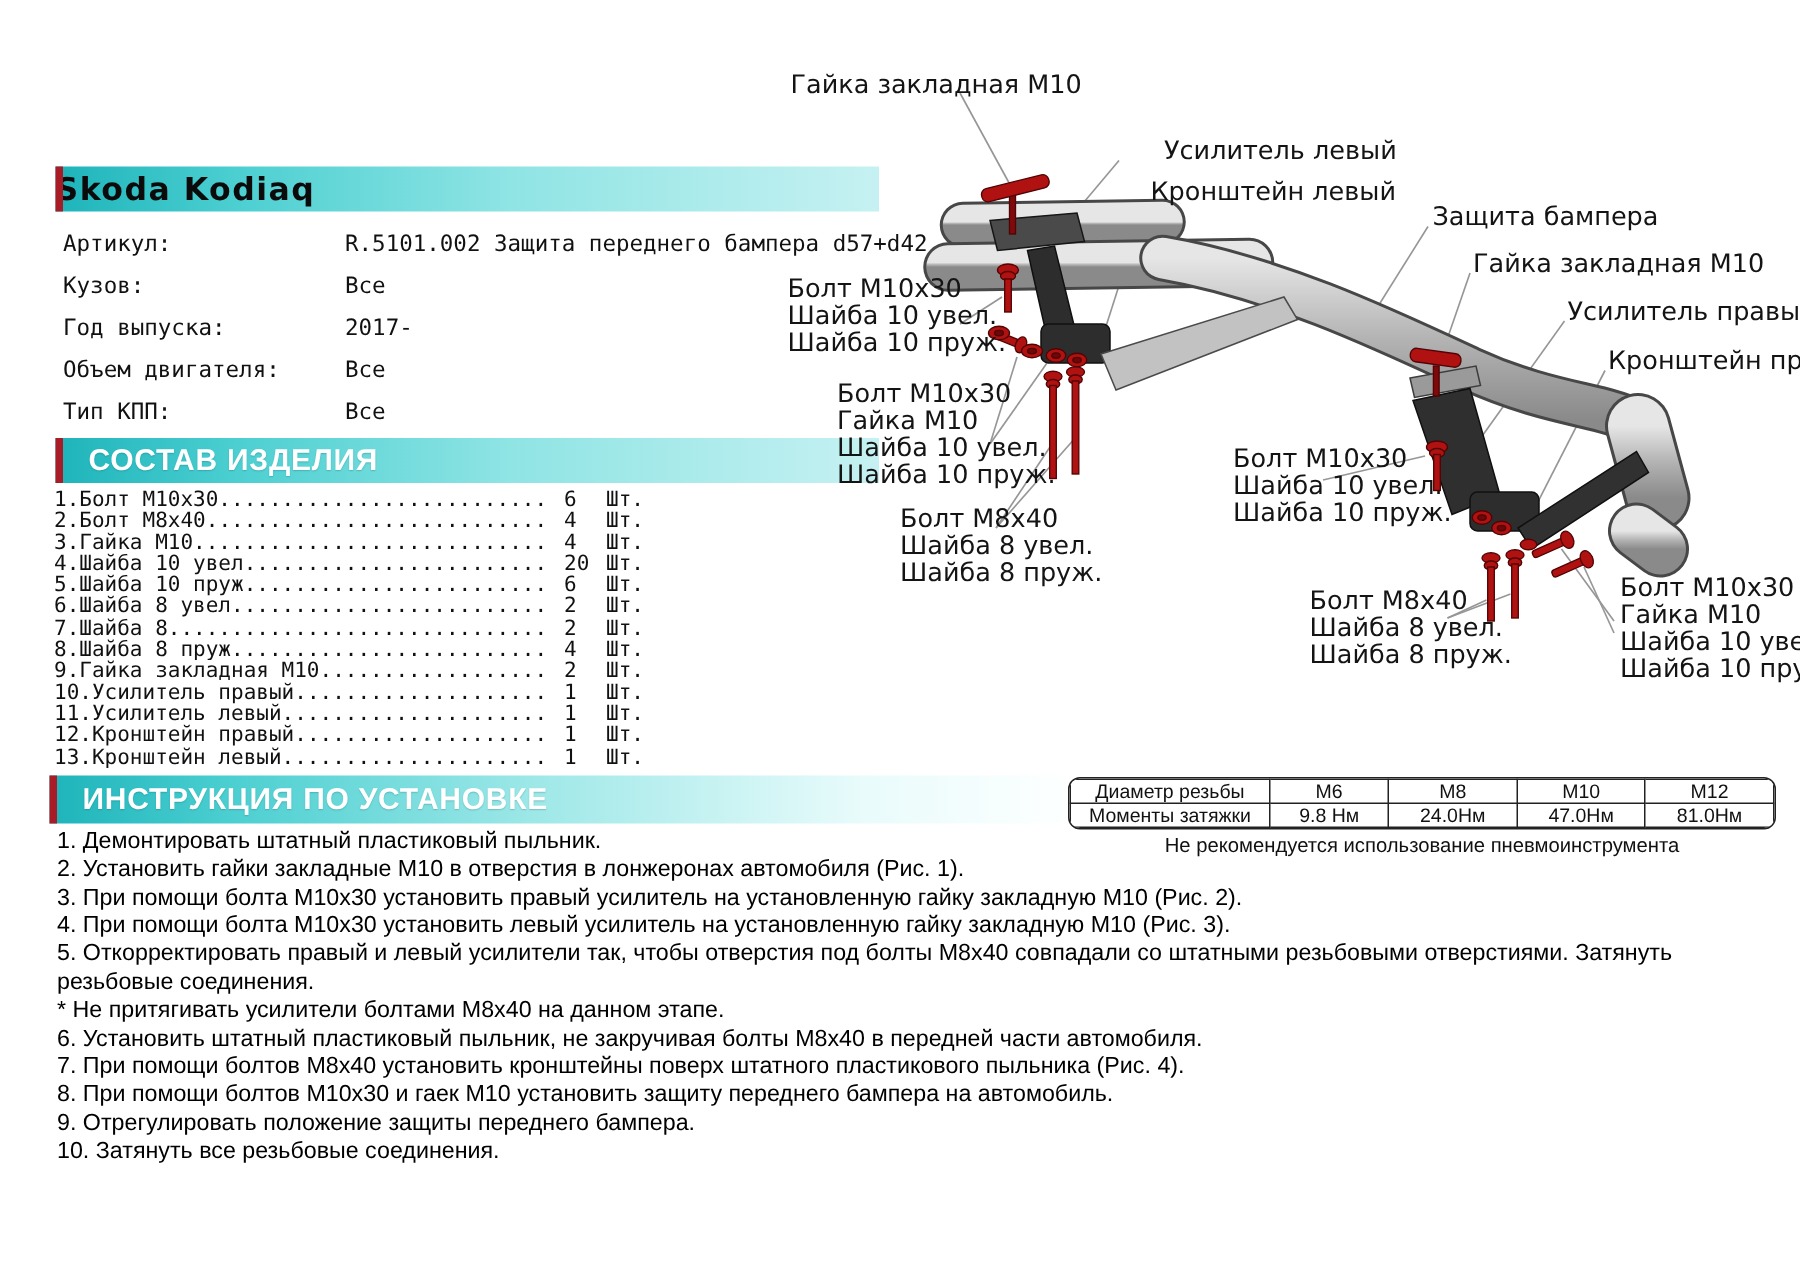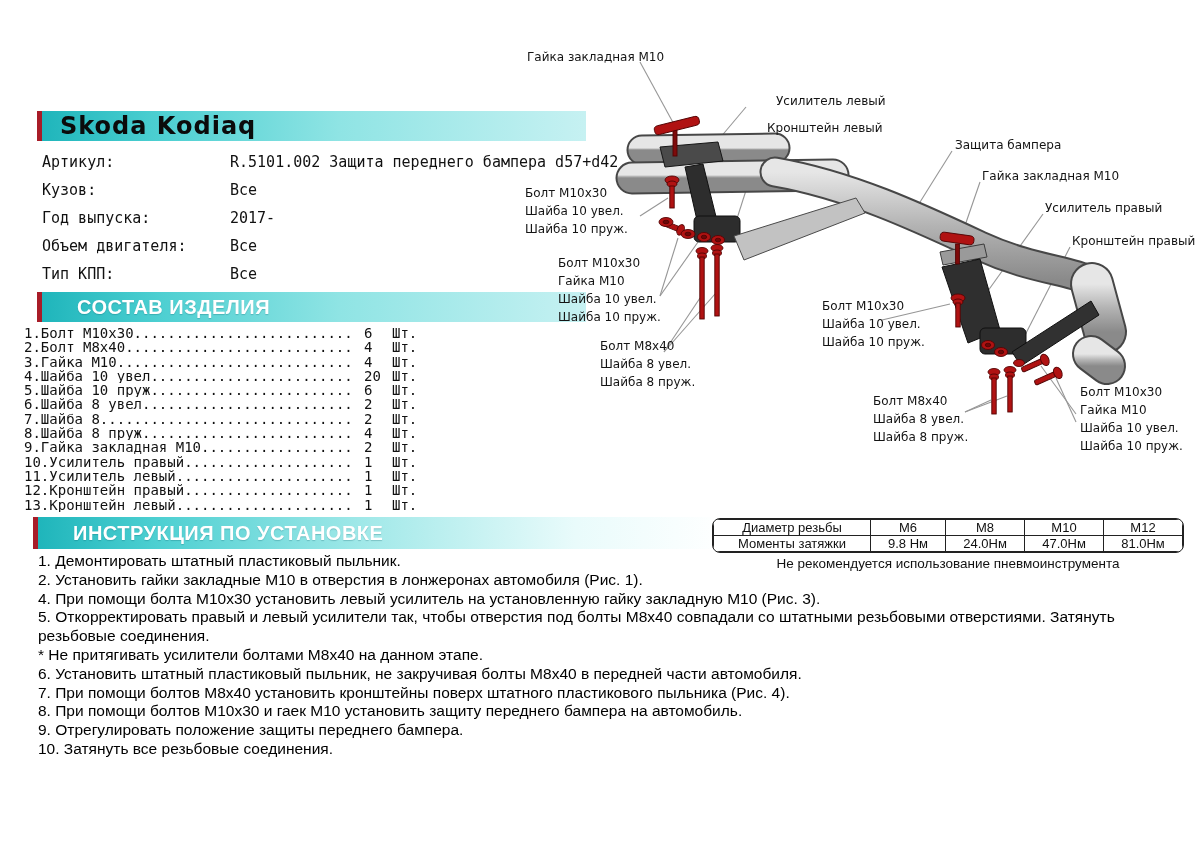--- a/index.html
+++ b/index.html
@@ -4,57 +4,57 @@
 <style>
   html,body{margin:0;padding:0;background:#fff;}
   #page{position:relative;width:1200px;height:848px;background:#fff;overflow:hidden;
         font-family:"DejaVu Sans",sans-serif;color:#111;}
 
   
   .bar{position:absolute;display:flex;align-items:center;}
   .bar .redge{position:absolute;left:0;top:0;bottom:0;width:5px;background:#a81c28;}
   .teal1{background:linear-gradient(to right,#1db4ba 0%,#4ccfd1 22%,#8fe4e4 55%,#c6f1f2 100%);}
   .teal2{background:linear-gradient(to right,#1db4ba 0%,#4ccfd1 18%,#9fe8e8 48%,#e9fbfb 80%,#fdffff 100%);}
-  .bar-title{font-weight:bold;font-size:24px;color:#0b0b0b;letter-spacing:1px;padding-left:23px;}
-  .bar-white{font-weight:bold;font-size:20px;color:#fff;letter-spacing:.5px;padding-left:40px;
+  .bar-title{font-weight:bold;font-size:21px;color:#0b0b0b;letter-spacing:1px;}
+  .bar-white{font-weight:bold;font-size:20px;color:#fff;letter-spacing:.5px;padding-left:22px;
              font-family:"Liberation Sans",sans-serif;text-shadow:0 1px 1px rgba(0,80,90,.25);}
 
   
   #specs{position:absolute;left:42px;top:148px;width:560px;
          font-family:"DejaVu Sans Mono",monospace;font-size:15px;}
   .spec-row{display:flex;height:28px;align-items:center;gap:34px;}
   .spec-label{width:154px;flex:0 0 154px;white-space:pre;}
   .spec-value{white-space:pre;}
 
   
-  #parts{position:absolute;left:24px;top:326px;width:402px;
+  #parts{position:absolute;left:36px;top:326px;width:402px;
          font-family:"DejaVu Sans Mono",monospace;font-size:14px;}
   .part-row{display:flex;align-items:baseline;line-height:14.3px;height:14.3px;overflow:hidden;}
   .part-name{white-space:pre;}
   .part-dots{flex:1;overflow:hidden;white-space:nowrap;}
   .part-qty{flex:0 0 28px;text-align:left;padding-left:8px;}
   .part-unit{flex:0 0 34px;}
 
   
   #steps{position:absolute;left:38px;top:552px;width:1150px;
          font-family:"Liberation Sans",sans-serif;font-size:15.5px;line-height:18.8px;
          letter-spacing:0;color:#000;}
 
   
   #ttable{position:absolute;left:712px;top:518px;width:472px;
           font-family:"Liberation Sans",sans-serif;font-size:13px;}
   #ttable .tbl{border:1.5px solid #222;border-radius:8px;overflow:hidden;background:#fff;}
   #ttable table{border-collapse:collapse;width:100%;}
-  #ttable td{border:1px solid #222;text-align:center;height:15px;padding:0 14px;}
+  #ttable td{border:1px solid #222;text-align:center;height:15px;padding:0 2px;}
   #ttable tr td:first-child{width:128px;}
   #ttable .note{margin-top:3px;text-align:center;font-size:13.5px;color:#111;}
 
   
   #diagram-svg{position:absolute;left:490px;top:30px;}
-  .co{position:absolute;font-size:12px;color:#141414;white-space:nowrap;
+  .co{position:absolute;font-size:17px;color:#141414;white-space:nowrap;
       font-family:"DejaVu Sans",sans-serif;}
   .co span{display:block;line-height:18px;}
 </style>
 </head>
 <body>
 
 <div id="page">
 
   <div class="bar teal1" style="left:37px;top:111px;width:549px;height:30px;">
     <div class="redge"></div>
@@ -194,20 +194,21 @@
     <div class="redge"></div>
     <div class="bar-white">ИНСТРУКЦИЯ ПО УСТАНОВКЕ</div>
   </div>
 
   <div id="steps">
 
       <div class="step">1. Демонтировать штатный пластиковый пыльник.</div>
 
       <div class="step">2. Установить гайки закладные М10 в отверстия в лонжеронах автомобиля (Рис. 1).</div>
 
+      <div class="step">3. При помощи болта М10х30 установить правый усилитель на установленную гайку закладную М10 (Рис. 2).</div>
 
       <div class="step">4. При помощи болта М10х30 установить левый усилитель на установленную гайку закладную М10 (Рис. 3).</div>
 
       <div class="step">5. Откорректировать правый и левый усилители так, чтобы отверстия под болты М8х40 совпадали со штатными резьбовыми отверстиями. Затянуть резьбовые соединения.</div>
 
       <div class="step">* Не притягивать усилители болтами М8х40 на данном этапе.</div>
 
       <div class="step">6. Установить штатный пластиковый пыльник, не закручивая болты М8х40 в передней части автомобиля.</div>
 
       <div class="step">7. При помощи болтов М8х40 установить кронштейны поверх штатного пластикового пыльника (Рис. 4).</div>

